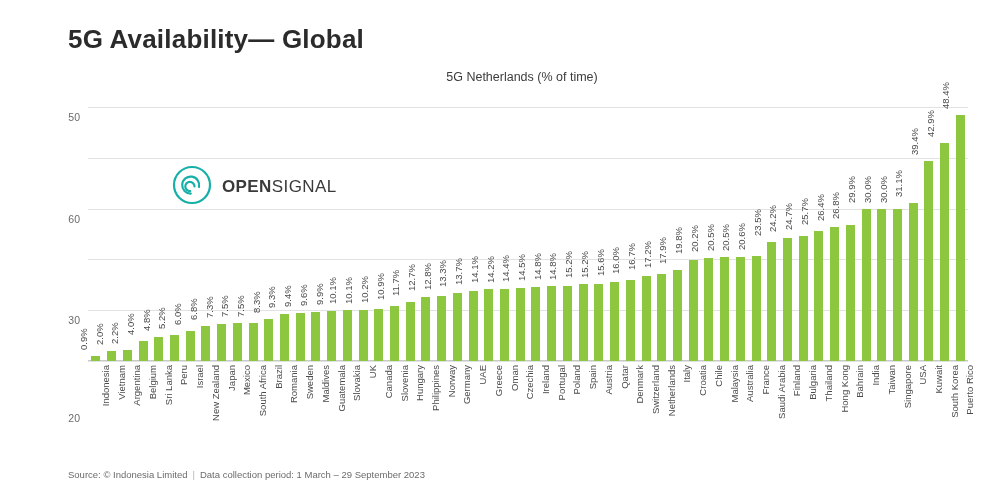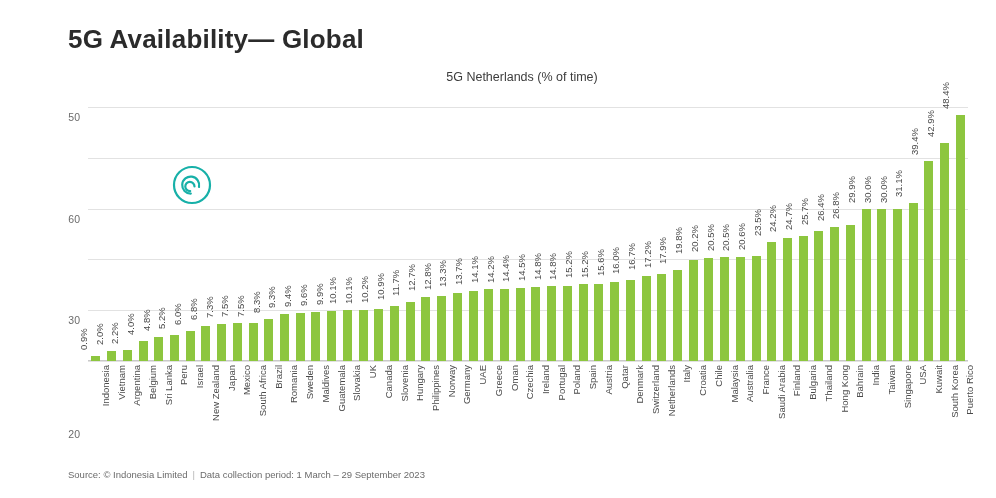--- a/index.html
+++ b/index.html
@@ -162,21 +162,21 @@
 
   <div id="title">5G Availability— Global</div>
 
   <div id="chart-subtitle">5G Netherlands (% of time)</div>
 
   <div id="plot-area">
     <div id="gridlines">
         <div class="gridline" style="top: 264px;"></div>
         <div class="gridline" style="top: 213.231px;"></div>
         <div class="gridline" style="top: 162.462px;">
-          <div class="ytick" style="top: 175px;">20</div>
+          <div class="ytick" style="top: 159px;">20</div>
         </div>
         <div class="gridline" style="top: 111.692px;">
           <div class="ytick" style="top: 111.692px;">30</div>
         </div>
         <div class="gridline" style="top: 60.9231px;">
           <div class="ytick" style="top: 60.9231px;">60</div>
         </div>
         <div class="gridline" style="top: 10.1538px;">
           <div class="ytick" style="top: 10.1538px;">50</div>
         </div>
@@ -582,19 +582,22 @@
     </div>
 
   <div id="logo">
     <span>
       <svg width="40" height="40" viewBox="0 0 40 40">
         <circle cx="20" cy="20" r="18" fill="none" stroke="#17b0a8" stroke-width="2.2"></circle>
         <path d="M27 22 a8.5 8.5 0 1 0 -8.2 6.6" fill="none" stroke="#17b0a8" stroke-width="2.2" stroke-linecap="round"></path>
         <path d="M22.5 21.5 a4.6 4.6 0 1 0 -4.3 4.6" fill="none" stroke="#17b0a8" stroke-width="2.2" stroke-linecap="round"></path>
       </svg>
     </span>
+    <span id="logo-text">
+      <span class="bold">OPEN</span><span>SIGNAL</span>
+    </span>
   </div>
 
   <div id="footer">
     <span>Source: © Indonesia Limited</span><span class="sep">|</span><span>Data collection period: 1 March – 29 September 2023</span>
   </div>
 
 </div>
 
 </body></html>

